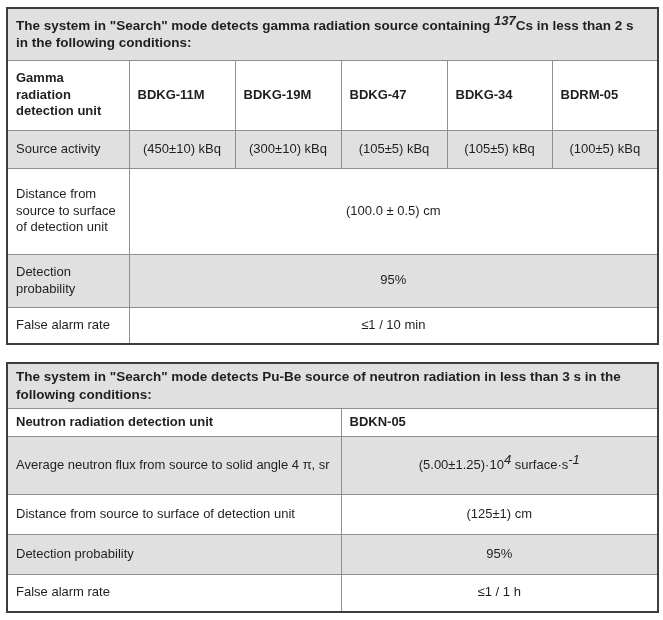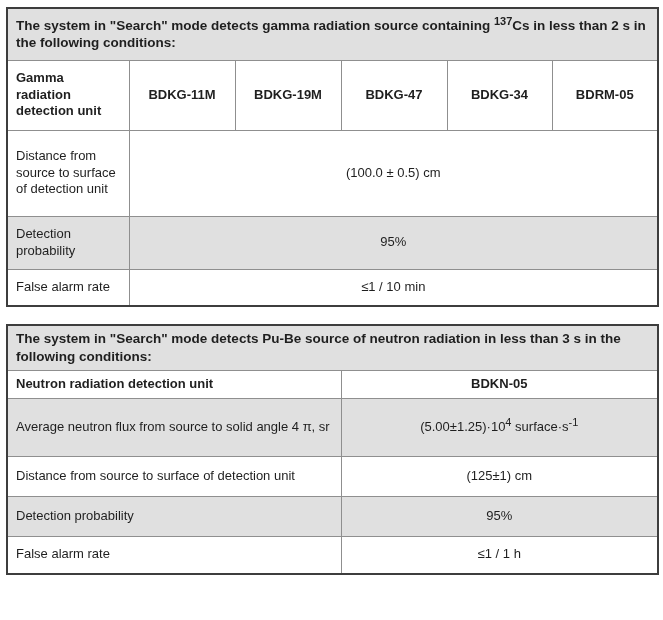--- a/index.html
+++ b/index.html
@@ -29,29 +29,30 @@
   .caption-cell {
     background: #e0e0e0;
     font-weight: bold;
     font-size: 13.5px;
     padding: 8px 10px;
     text-align: left;
   }
   .grey { background: #e0e0e0; }
   .col-header {
     font-weight: bold;
-    text-align: center;
+    text-align: left;
     background: #ffffff;
   }
   .col-header.left { text-align: left; }
   .label-cell { text-align: left; }
   .val { text-align: center; }
   sup {
-    font-size: 11px;
+    font-size: 13px;
     line-height: 0;
+    font-style: italic;
   }
 </style>
 </head>
 <body>
 
 <table class="spec-table t1">
   <colgroup>
     <col style="width:122px">
       <col style="width:106px">
       <col style="width:106px">
@@ -65,20 +66,28 @@
       <span>The system in "Search" mode detects gamma radiation source containing </span><sup>137</sup><span>Cs in less than 2 s in the following conditions:</span>
     </td>
   </tr>
   <tr style="height:70px">
     <td class="col-header left">Gamma radiation detection unit</td>
     <td class="col-header">BDKG-11M</td>
     <td class="col-header">BDKG-19M</td>
     <td class="col-header">BDKG-47</td>
     <td class="col-header">BDKG-34</td>
     <td class="col-header">BDRM-05</td>
+  </tr>
+  <tr class="grey" style="height:38px">
+    <td class="label-cell">Source activity</td>
+    <td class="val">(450±10) kBq</td>
+    <td class="val">(300±10) kBq</td>
+    <td class="val">(105±5) kBq</td>
+    <td class="val">(105±5) kBq</td>
+    <td class="val">(100±5) kBq</td>
   </tr>
   <tr style="height:86px">
     <td class="label-cell">Distance from source to surface of detection unit</td>
     <td class="val" colspan="5">(100.0 ± 0.5) cm</td>
   </tr>
   <tr class="grey" style="height:53px">
     <td class="label-cell">Detection probability</td>
     <td class="val" colspan="5">95%</td>
   </tr>
   <tr style="height:37px">

